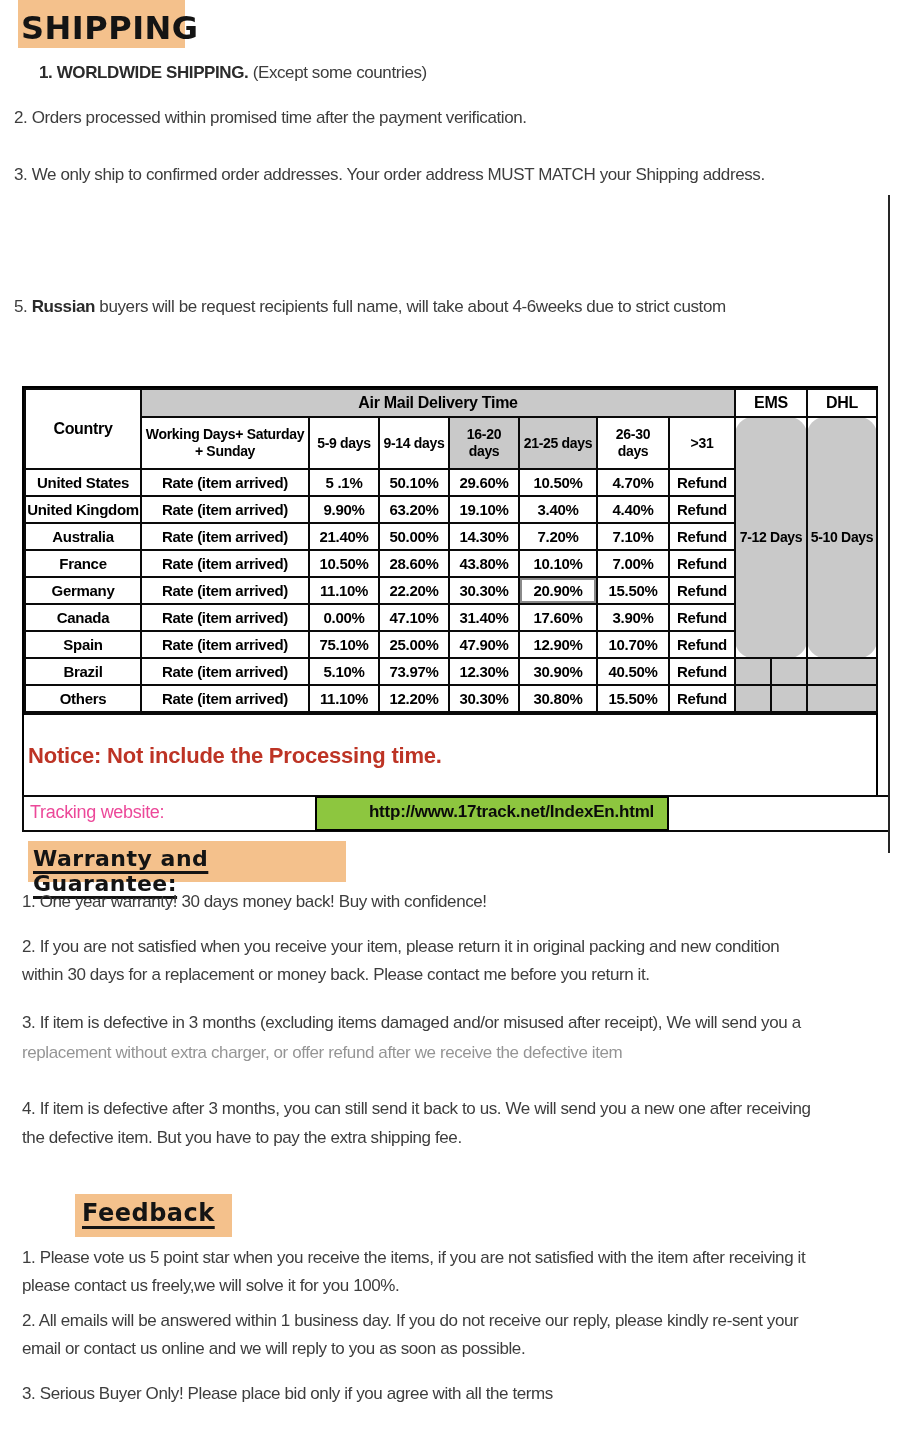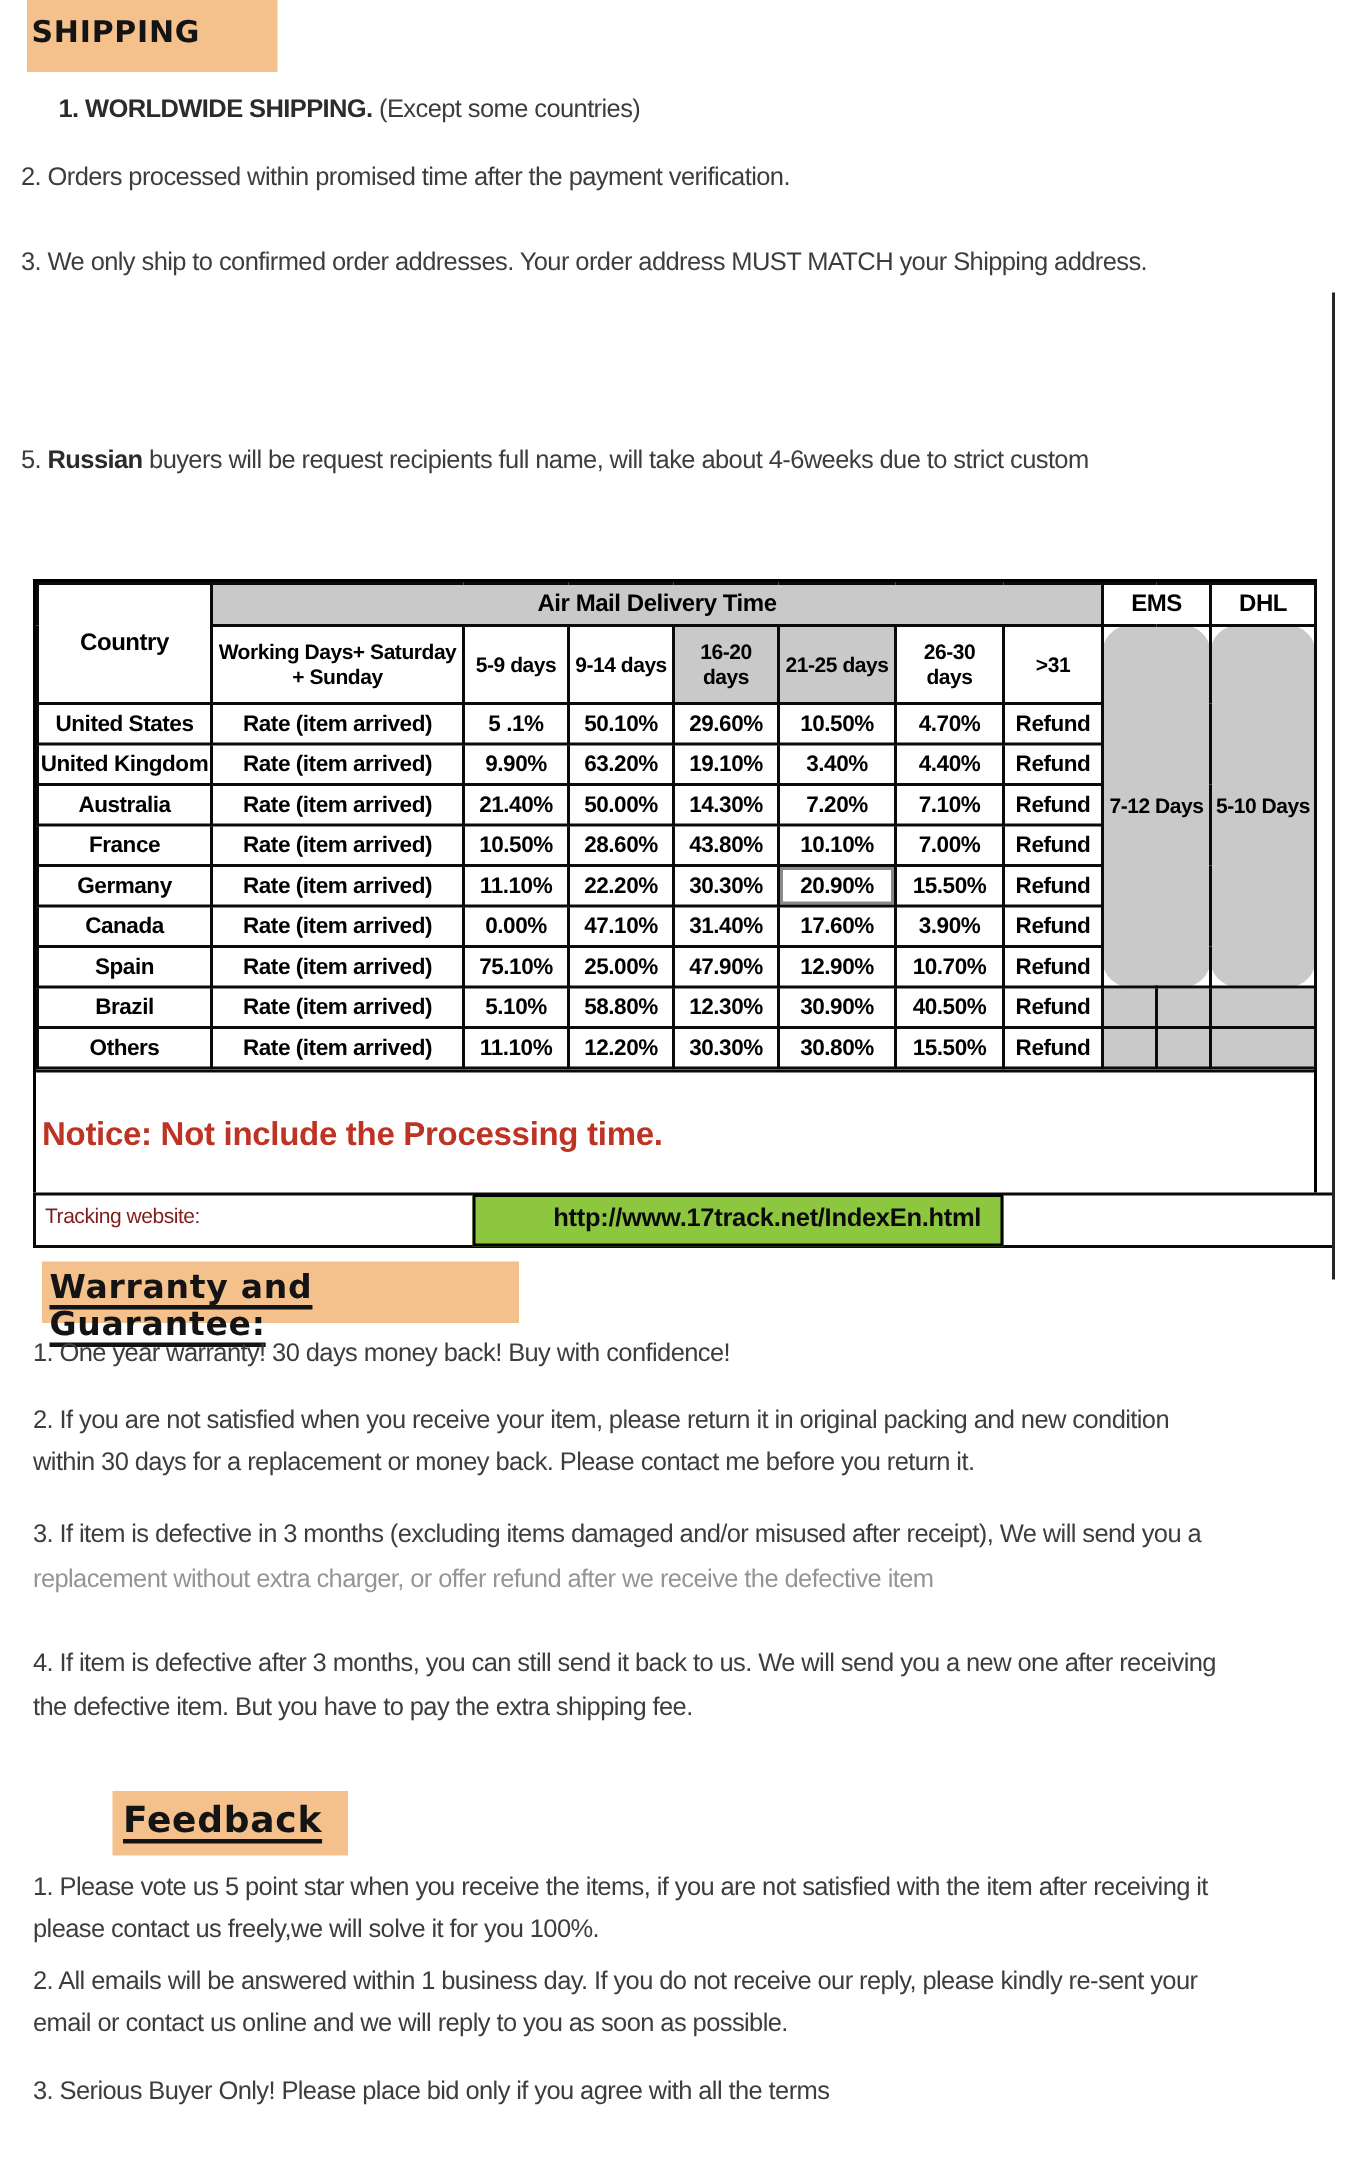--- a/index.html
+++ b/index.html
@@ -14,21 +14,21 @@
     background:#141414; border-radius:0 0 4px 4px;
   }
   .fancy-block {
     position:absolute; background:#f4c18c;
   }
   .fancy-title {
     font-family:"DejaVu Sans", sans-serif; font-weight:bold; color:#141414;
     letter-spacing:0.5px;
   }
   .shipping-title-block { left:18px; top:0; width:167px; height:48px; }
-  .shipping-title-block .fancy-title { position:absolute; left:3px; top:9px; font-size:20px; }
+  .shipping-title-block .fancy-title { position:absolute; left:3px; top:9px; font-size:32px; }
   .warranty-title-block { left:28px; top:841px; width:318px; height:41px; }
   .warranty-title-block .fancy-title {
     position:absolute; left:5px; top:5px; font-size:22px;
     text-decoration:underline; text-decoration-thickness:3px; text-underline-offset:5px;
   }
   .feedback-title-block { left:28px; top:1194px; width:157px; height:43px;margin-left:47px; }
   .feedback-title-block .fancy-title {
     position:absolute; left:7px; top:5px; font-size:24px;
     text-decoration:underline; text-decoration-thickness:3px; text-underline-offset:5px;
   }
@@ -63,21 +63,21 @@
   .notice-row { position:relative; height:84px; border-top:2px solid #0a0a0a; background:#fff; }
   .notice-text {
     position:absolute; left:4px; top:28px; font-weight:bold; font-size:22px;
     color:#bd3425; letter-spacing:-0.2px;
   }
   .tracking-row {
     position:absolute; left:22px; top:795px; width:868px; height:37px;
     border:2px solid #0a0a0a; background:#fff;
   }
   .tracking-label {
-    position:absolute; left:6px; top:5px; font-size:14px; color:#7f1d1d; letter-spacing:-0.3px;
+    position:absolute; left:6px; top:5px; font-size:18px; color:#ec4899; letter-spacing:-0.3px;
   }
   .tracking-url-cell {
     position:absolute; left:291px; top:-1px; width:354px; height:35px;
     background:#8dc63f; border:2px solid #000; text-align:center;padding-left:39px;
   }
   .tracking-url {
     display:inline-block; margin-top:4px; font-size:17px; font-weight:bold; color:#0b0b0b;
     letter-spacing:-0.2px;
   }
   .right-edge-line {
@@ -201,21 +201,21 @@
         <td>25.00%</td>
         <td>47.90%</td>
         <td>12.90%</td>
         <td>10.70%</td>
         <td>Refund</td>
       </tr>
       <tr class="data">
         <td>Brazil</td>
         <td>Rate (item arrived)</td>
         <td>5.10%</td>
-        <td>58.80%</td>
+        <td>73.97%</td>
         <td>12.30%</td>
         <td>30.90%</td>
         <td>40.50%</td>
         <td>Refund</td>
         <td class="gray"></td>
         <td class="gray"></td>
         <td class="gray"></td>
       </tr>
       <tr class="data">
         <td>Others</td>

